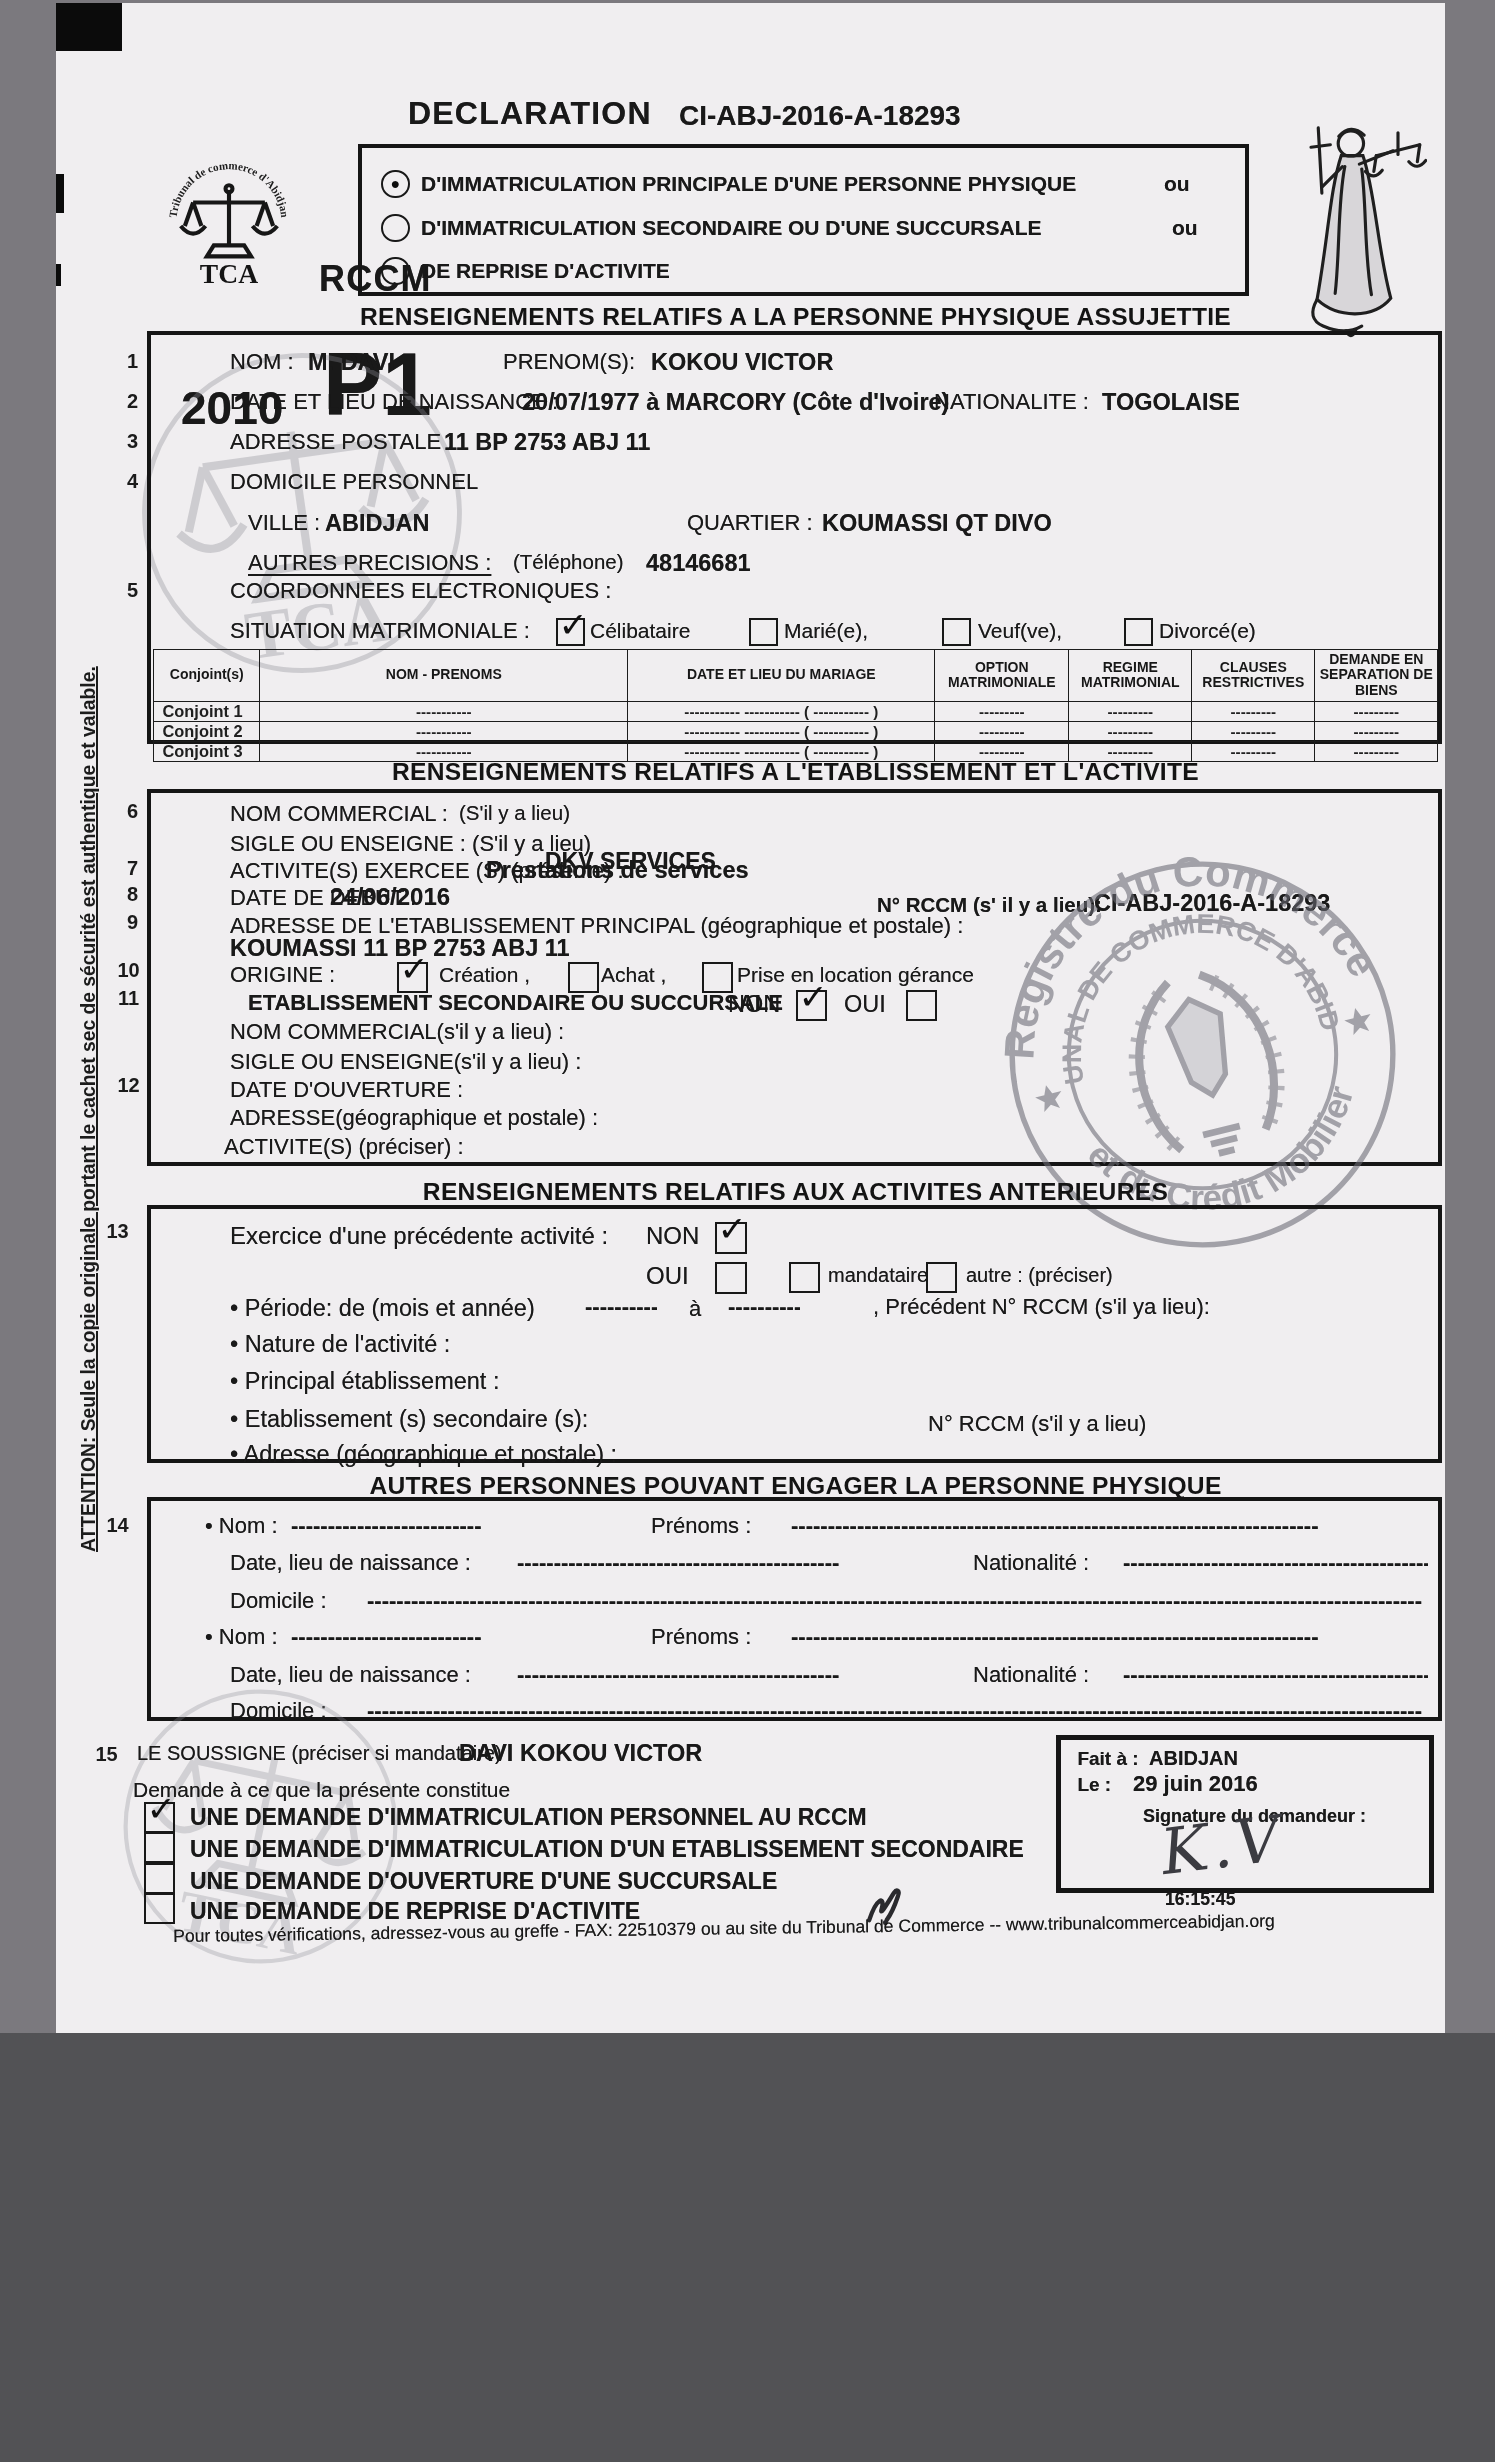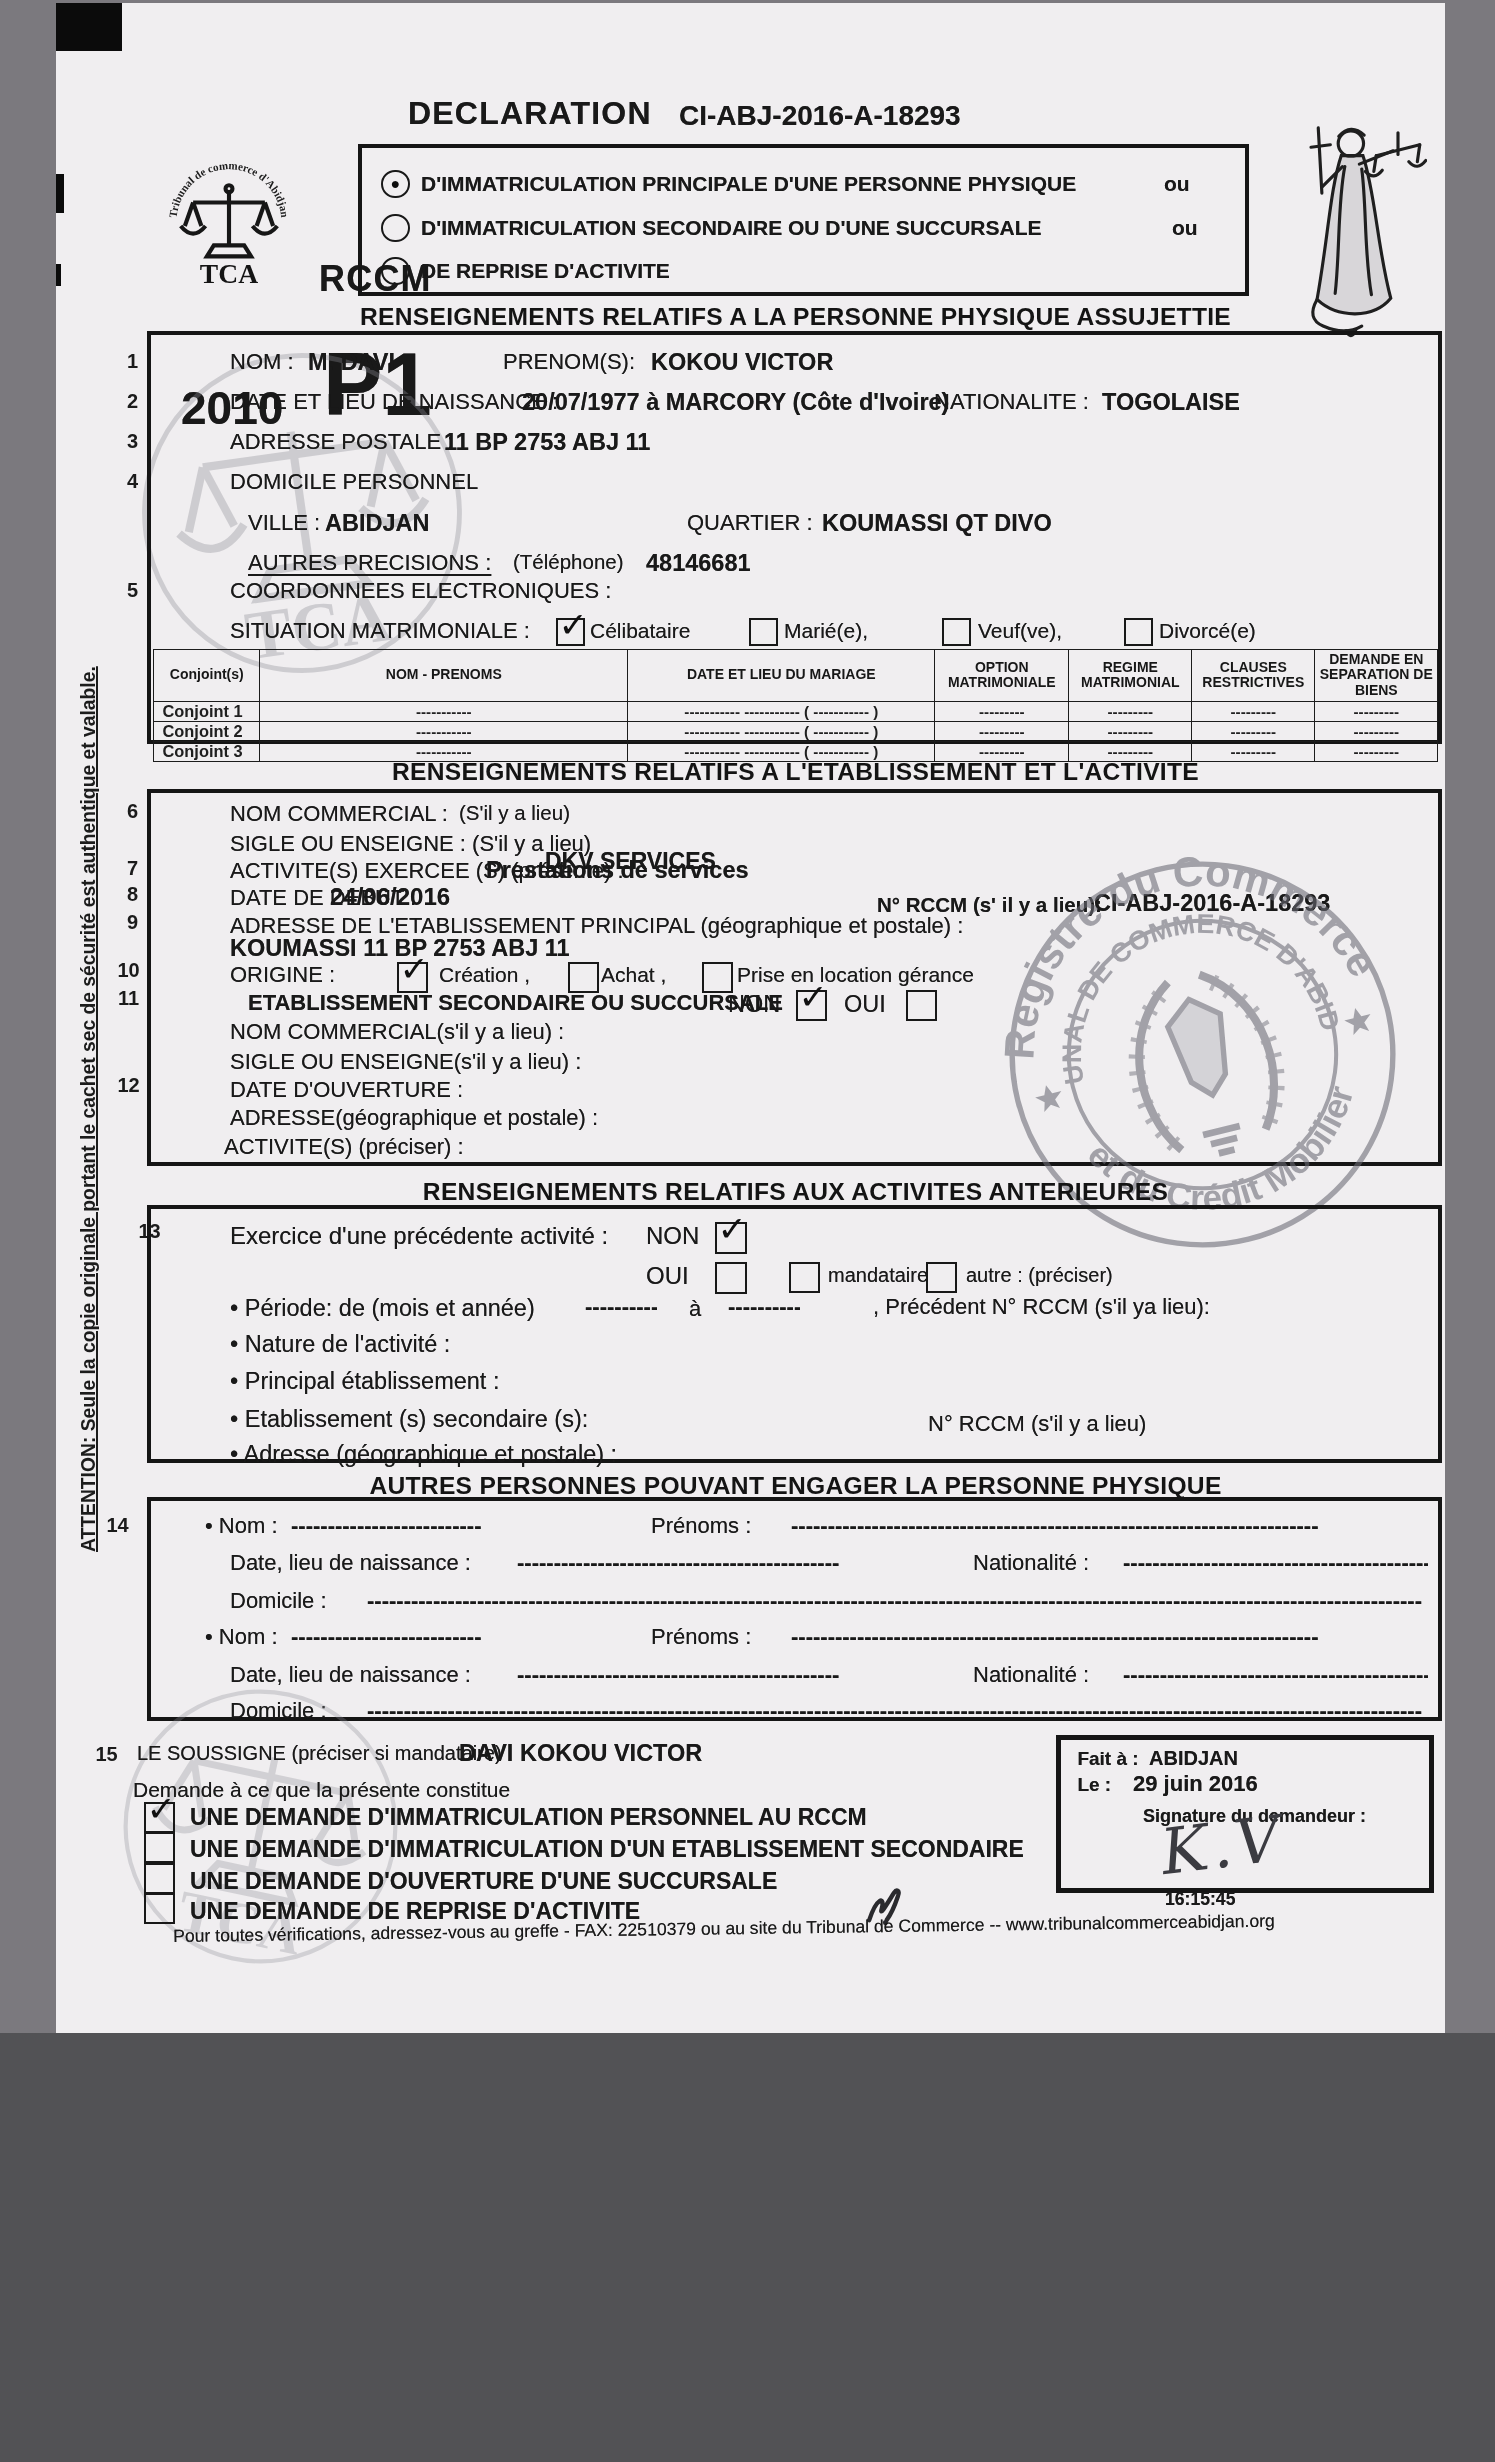--- a/index.html
+++ b/index.html
@@ -310,21 +310,21 @@
         <path d="M118,215 C92,180 95,120 138,92" stroke-width="6"></path>
         <path d="M182,215 C208,180 205,120 162,92" stroke-width="6"></path>
         <path d="M114,210 C90,176 94,124 134,97" stroke-width="12" stroke-dasharray="3,9" opacity=".8"></path>
         <path d="M186,210 C210,176 206,124 166,97" stroke-width="12" stroke-dasharray="3,9" opacity=".8"></path>
         <path d="M150,108 l20,16 -7,44 -13,13 -13,-13 -7,-44 z" stroke-width="4" fill="#6b6b75" fill-opacity=".35"></path>
         <path d="M136,208 h28 M140,216 h20 M144,224 h12" stroke-width="5"></path>
       </g>
     </svg>
 
     <div class="sect" style="top:1175px;">RENSEIGNEMENTS RELATIFS AUX ACTIVITES ANTERIEURES</div>
-    <div class="mn" style="left:45px;top:1217px;margin-left:32px;">13</div>
+    <div class="mn" style="left:45px;top:1217px;">13</div>
 
     <div class="fbox" style="left:91px;top:1202px;width:1287px;height:250px;">
       <div class="t" style="left:79px;top:14px;font-size:24px;">Exercice d'une précédente activité :</div>
       <div class="t" style="left:495px;top:14px;font-size:24px;">NON</div>
       <span class="cb" style="left:564px;top:13px;width:28px;height:28px;">
           <span class="check">✓</span>
         </span>
       <div class="t" style="left:495px;top:54px;font-size:24px;">OUI</div>
       <span class="cb" style="left:564px;top:53px;width:28px;height:28px;">
           <span class="check"></span>

